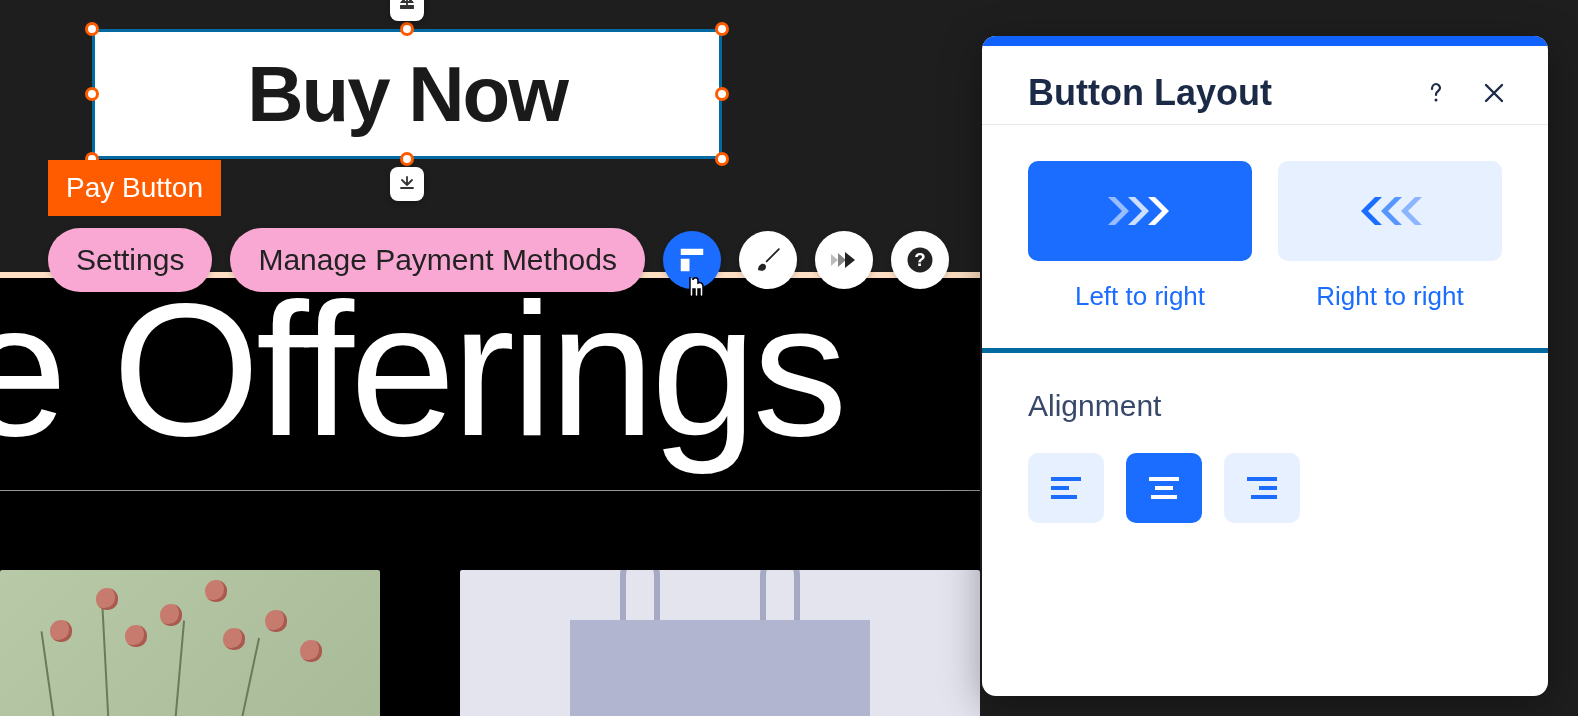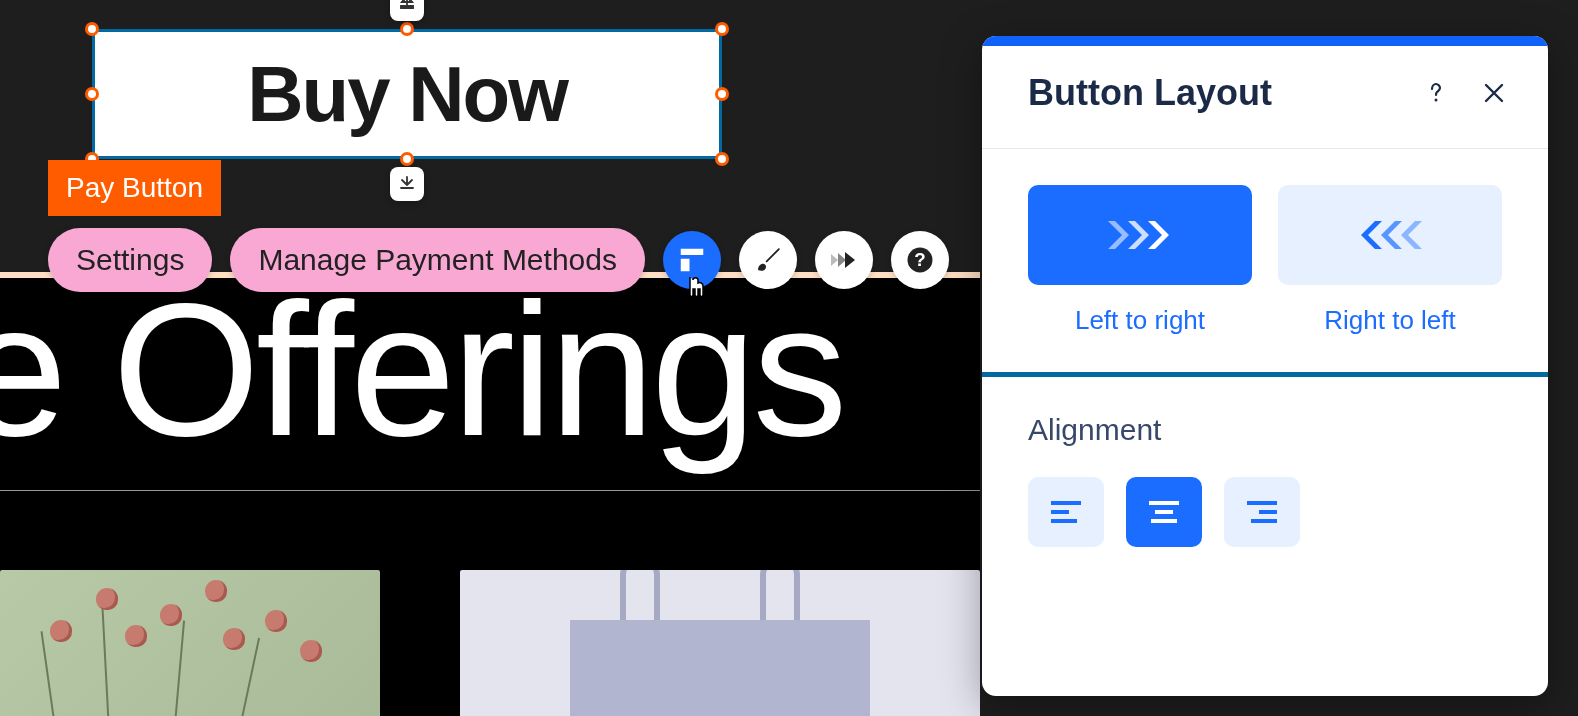--- a/index.html
+++ b/index.html
@@ -197,21 +197,21 @@
     box-shadow: 0 10px 40px rgba(0,0,0,0.35);
     overflow: hidden;
   }
   .panel-topbar {
     height: 10px;
     background: #1161fb;
   }
   .panel-header {
     display: flex;
     align-items: center;
-    padding: 26px 36px 34px 46px;
+    padding: 26px 36px 10px 46px;
     border-bottom: 1px solid #e6e8ec;
   }
   .panel-title {
     font-size: 36px;
     font-weight: 700;
     color: #1b2a47;
     flex: 1;
   }
   .panel-header-icon {
     width: 36px;
@@ -392,21 +392,21 @@
         <div class="dir-label">Left to right</div>
       </div>
       <div class="dir-card">
         <div class="dir-box inactive">
           <svg width="76" height="40" viewBox="0 0 76 40">
             <path d="M70 6 L56 20 L70 34 L63 34 L49 20 L63 6 Z" fill="#1a6dff" opacity="0.45"></path>
             <path d="M50 6 L36 20 L50 34 L43 34 L29 20 L43 6 Z" fill="#1a6dff" opacity="0.7"></path>
             <path d="M30 6 L16 20 L30 34 L23 34 L9 20 L23 6 Z" fill="#1a6dff"></path>
           </svg>
         </div>
-        <div class="dir-label">Right to left</div>
+        <div class="dir-label">Right to right</div>
       </div>
     </div>
   </div>
 
   <div class="panel-section">
     <div class="section-label">Alignment</div>
     <div class="align-row">
       <div class="align-btn inactive">
         <svg width="34" height="28" viewBox="0 0 34 28">
             <rect x="2" y="3" width="30" height="4" fill="currentColor"></rect>

